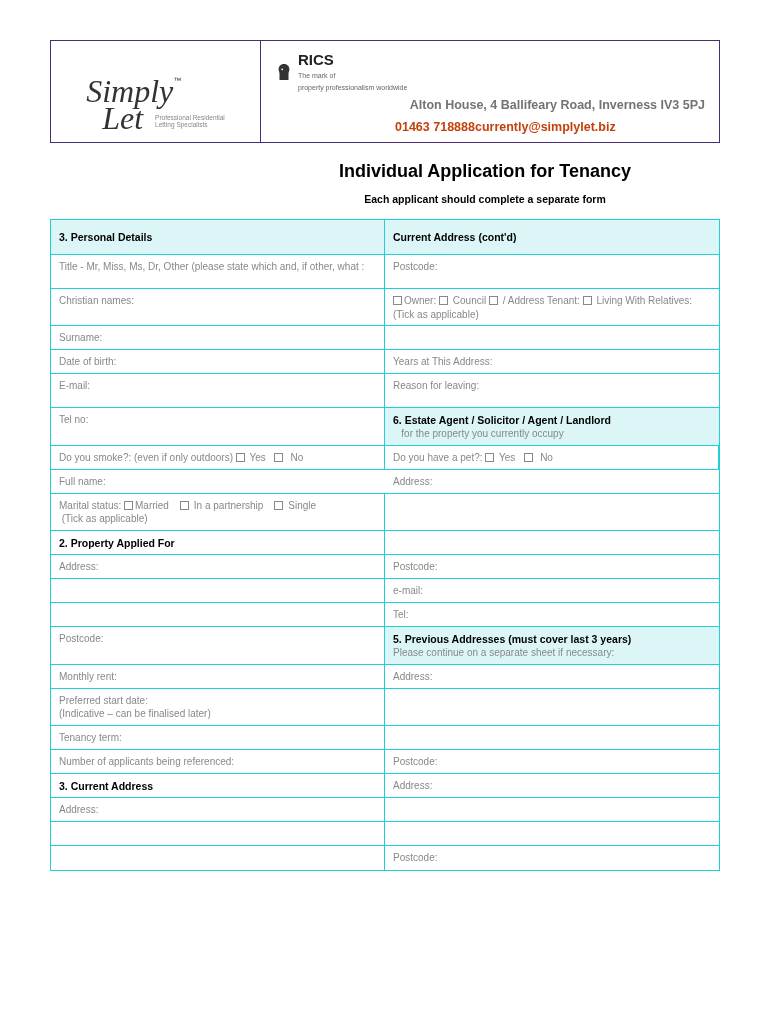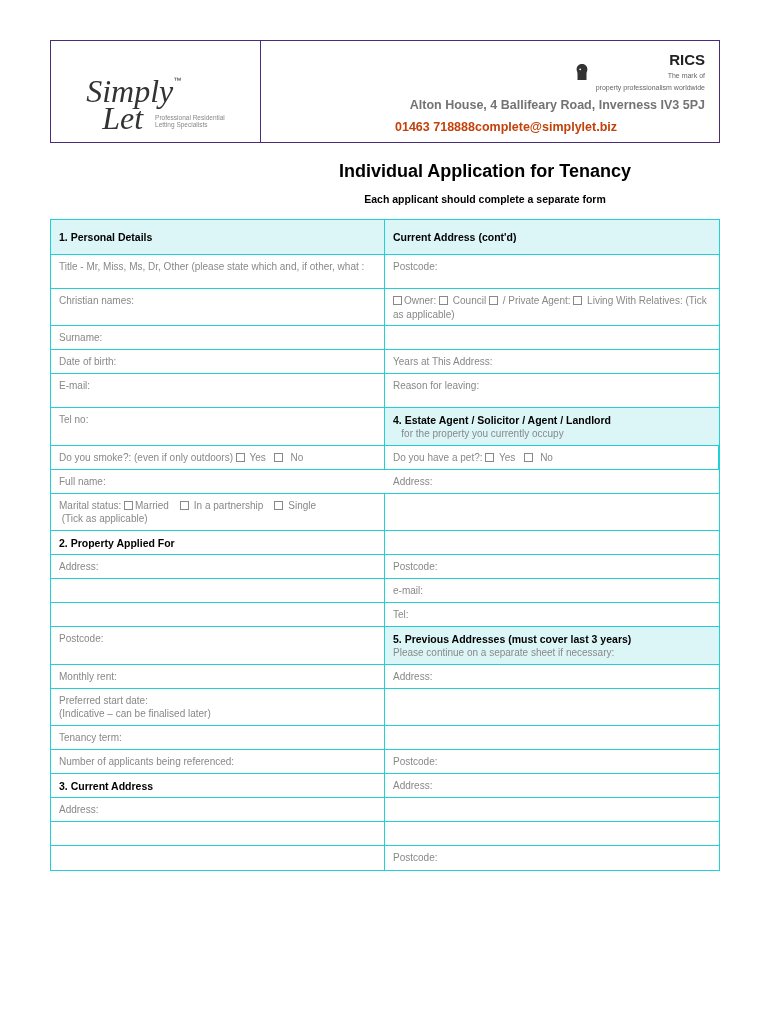--- a/index.html
+++ b/index.html
@@ -44,21 +44,21 @@
   }
   .logo-tm { font-size: 8px; vertical-align: top; font-style: normal; font-family: Arial;}
   .contact-cell {
     flex: 1;
     padding: 10px 14px 8px 14px;
     text-align: right;
     display:flex;
     flex-direction:column;
     justify-content:space-between;
   }
-  .rics-block { text-align: right; }
+  .rics-block { text-align: left; }
   .rics-logo { display: inline-flex; align-items: center; gap: 5px; }
   .rics-lion {
     width: 18px; height: 20px;
     display: inline-block;
   }
   .rics-lion svg { width:100%; height:100%; }
   .rics-text { font-weight: bold; font-size: 15px; color: #222; }
   .rics-sub { font-size: 7px; color: #666; line-height:1.1; }
   .addr-line { color: #737373; font-weight: bold; font-size: 12.5px; margin-top: 6px; }
   .contact-line { color: #c2410c; font-weight: bold; font-size: 12.5px; display:flex; justify-content:flex-start; padding-left: 120px; margin-top: 8px;}
@@ -133,59 +133,59 @@
         <span>
           <span class="rics-text">RICS</span><br>
           <span class="rics-sub"><span>The mark of</span><br><span>property professionalism worldwide</span></span>
         </span>
       </div>
     </div>
     <div>
       <div class="addr-line">Alton House, 4 Ballifeary Road, Inverness IV3 5PJ</div>
       <div class="contact-line">
         <span>01463 718888</span>
-        <span>complete@simplylet.biz</span>
+        <span>currently@simplylet.biz</span>
       </div>
     </div>
   </div>
 </div>
 
 <div class="title-block">
   <div class="main-title">Individual Application for Tenancy</div>
   <div class="sub-title">Each applicant should complete a separate form</div>
 </div>
 
 <div class="form-grid">
 
-  <div class="cell left header-cell">1. Personal Details</div>
+  <div class="cell left header-cell">3. Personal Details</div>
   <div class="cell header-cell">Current Address (cont'd)</div>
 
   <div class="cell left tall">Title - Mr, Miss, Ms, Dr, Other (please state which and, if other, what :</div>
   <div class="cell tall">Postcode:</div>
 
   <div class="cell left tall">Christian names:</div>
   <div class="cell tall">
     <span class="chk"></span><span>Owner:</span>
     <span class="chk"></span> <span>Council</span>
-    <span class="chk"></span> <span>/ Private Agent:</span>
+    <span class="chk"></span> <span>/ Address Tenant:</span>
     <span class="chk"></span> <span>Living With Relatives: (Tick as applicable)</span>
   </div>
 
   <div class="cell left">Surname:</div>
   <div class="cell"></div>
 
   <div class="cell left">Date of birth:</div>
   <div class="cell">Years at This Address:</div>
 
   <div class="cell left tall">E-mail:</div>
   <div class="cell tall">Reason for leaving:</div>
 
   <div class="cell left">Tel no:</div>
   <div class="cell subhead">
-    <span class="shtitle">4. Estate Agent / Solicitor / Agent / Landlord</span>
+    <span class="shtitle">6. Estate Agent / Solicitor / Agent / Landlord</span>
     <span class="shsub">&nbsp;&nbsp;&nbsp;<span>for the property you currently occupy</span></span>
   </div>
 
   <div class="cell left">
     <span>Do you smoke?: (even if only outdoors)</span>
     <span class="chk"></span> <span>Yes</span>&nbsp;&nbsp;
     <span class="chk"></span>&nbsp; <span>No</span>
   </div>
   <div class="cell left">
     <span>Do you have a pet?:</span>

